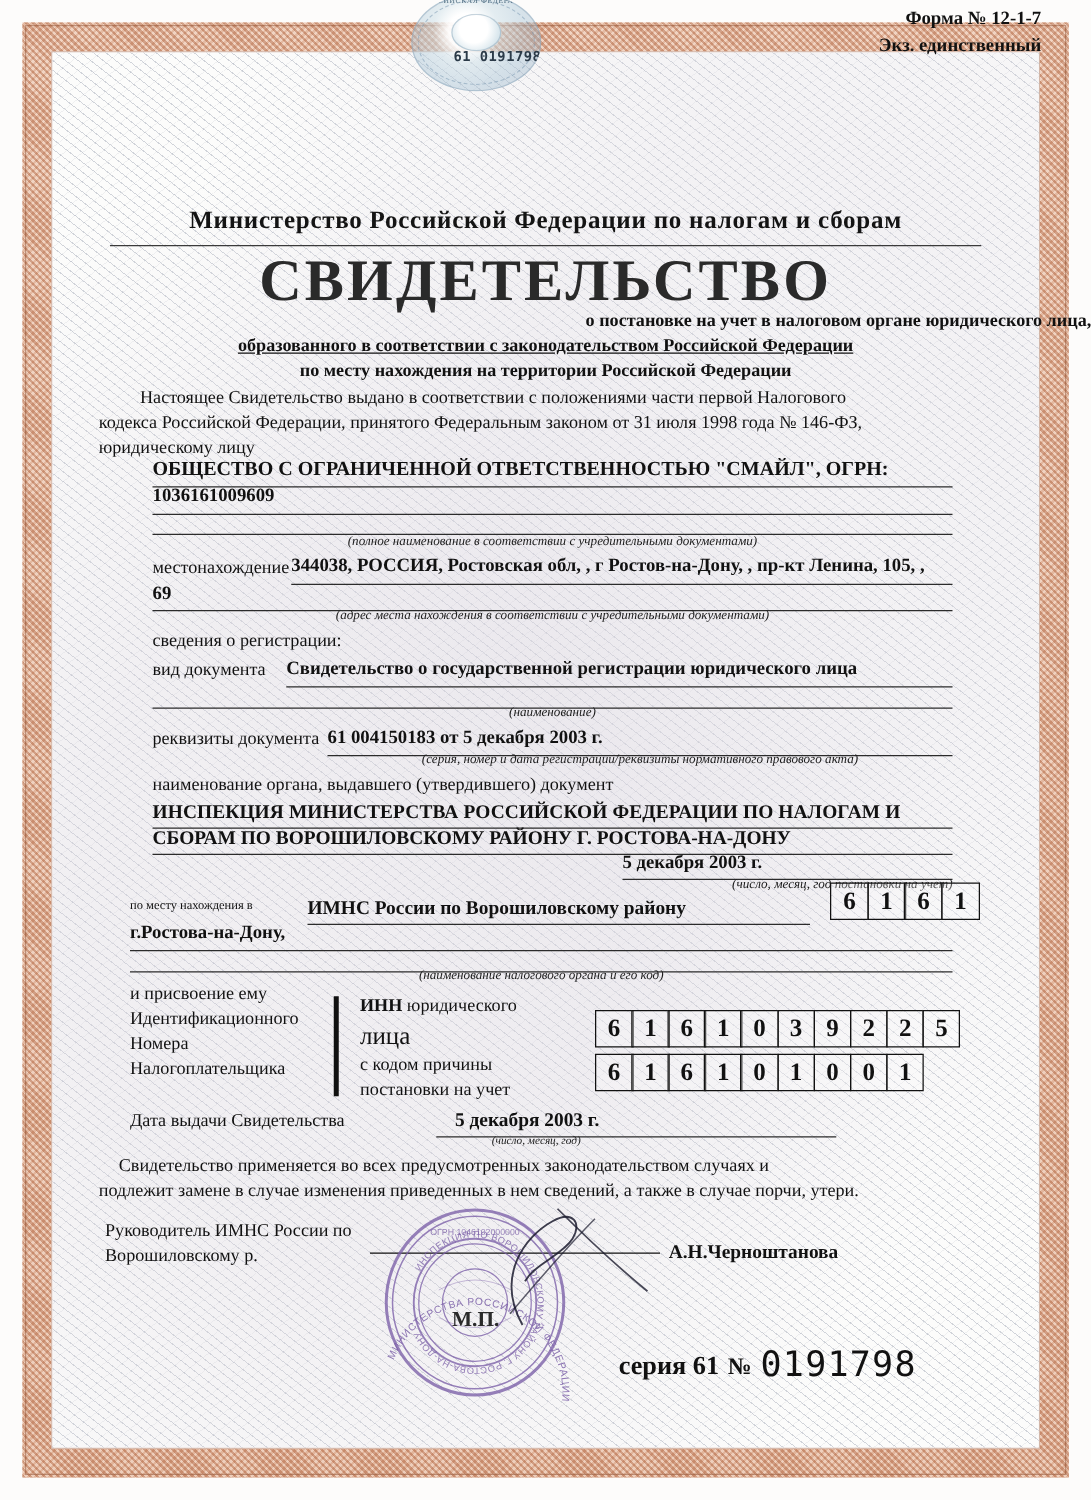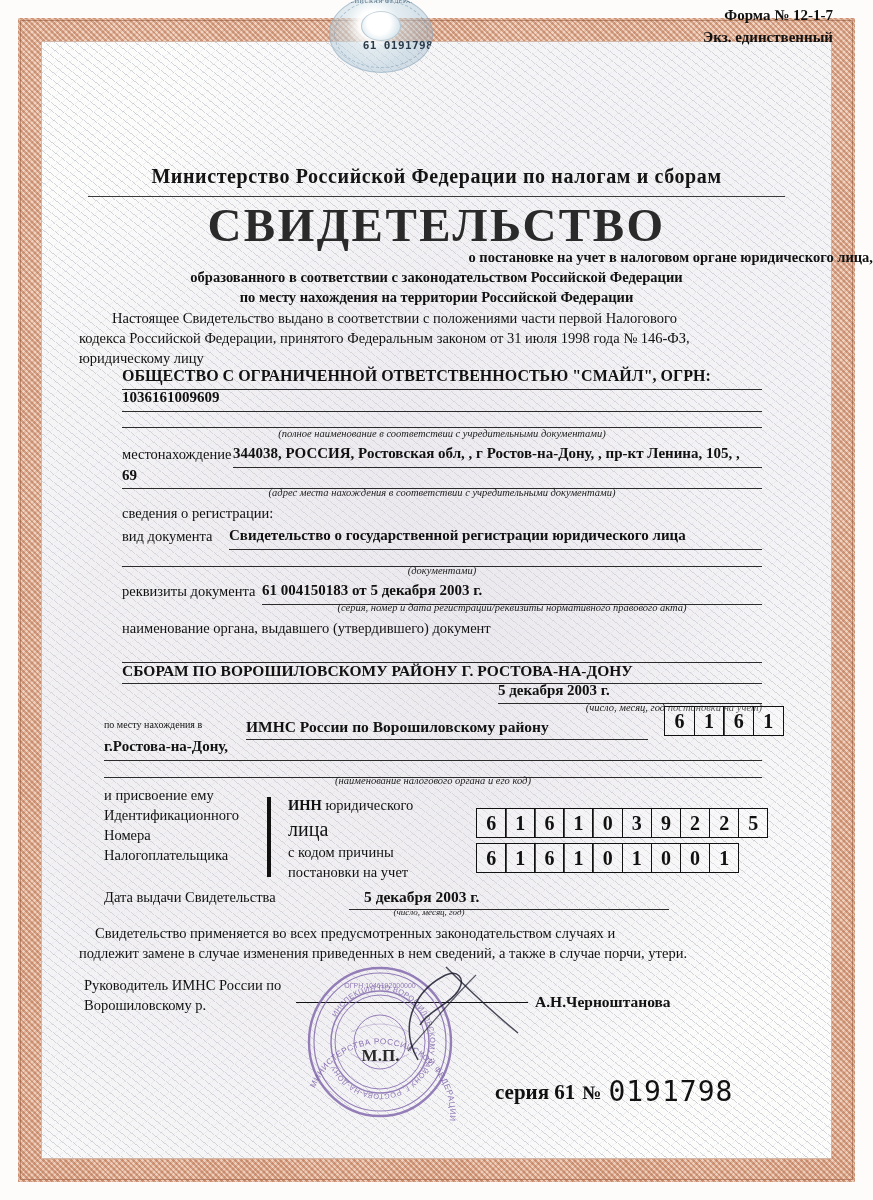--- a/index.html
+++ b/index.html
@@ -191,21 +191,21 @@
     <div class="form-no">
       <div>Форма № 12-1-7</div>
       <div>Экз. единственный</div>
     </div>
 
     <div class="ministry">Министерство Российской Федерации по налогам и сборам</div>
     <div class="ministry-rule"></div>
 
     <div class="svidetelstvo">СВИДЕТЕЛЬСТВО</div>
     <div class="sub" style="top:249px;text-align:right;">о постановке на учет в налоговом органе юридического лица,</div>
-    <div class="sub" style="top:269px;">образованного в соответствии с законодательством Российской Федерации</div>
+    <div class="sub" style="top:269px;text-decoration:underline;">образованного в соответствии с законодательством Российской Федерации</div>
     <div class="sub" style="top:289px;">по месту нахождения на территории Российской Федерации</div>
 
     <div class="t" style="left:112px;top:310px;font-size:14.5px;">Настоящее Свидетельство выдано в соответствии с положениями части первой Налогового</div>
     <div class="t" style="left:79px;top:330px;font-size:14.5px;">кодекса Российской Федерации, принятого Федеральным законом от 31 июля 1998 года № 146-ФЗ,</div>
     <div class="t" style="left:79px;top:350px;font-size:14.5px;">юридическому лицу</div>
 
     <div class="t blk" style="left:122px;top:367px;font-size:16px;">ОБЩЕСТВО С ОГРАНИЧЕННОЙ ОТВЕТСТВЕННОСТЬЮ "СМАЙЛ", ОГРН:</div>
     <div class="rule" style="left:122px;top:389px;width:640px;"></div>
     <div class="t blk" style="left:122px;top:389px;font-size:15px;">1036161009609</div>
     <div class="rule" style="left:122px;top:411px;width:640px;"></div>
@@ -217,28 +217,29 @@
     <div class="rule" style="left:233px;top:467px;width:529px;"></div>
     <div class="t blk" style="left:122px;top:467px;font-size:15px;">69</div>
     <div class="rule" style="left:122px;top:488px;width:640px;"></div>
     <div class="cap" style="position:absolute;left:122px;top:487px;width:640px;">(адрес места нахождения в соответствии с учредительными документами)</div>
 
     <div class="t" style="left:122px;top:505px;font-size:14.5px;">сведения о регистрации:</div>
     <div class="t" style="left:122px;top:528px;font-size:14.5px;">вид документа</div>
     <div class="t blk" style="left:229px;top:527px;font-size:15px;">Свидетельство о государственной регистрации юридического лица</div>
     <div class="rule" style="left:229px;top:549px;width:533px;"></div>
     <div class="rule" style="left:122px;top:566px;width:640px;"></div>
-    <div class="cap" style="position:absolute;left:122px;top:565px;width:640px;">(документами)</div>
+    <div class="cap" style="position:absolute;left:122px;top:565px;width:640px;">(наименование)</div>
 
     <div class="t" style="left:122px;top:583px;font-size:14.5px;">реквизиты документа</div>
     <div class="t blk" style="left:262px;top:582px;font-size:15px;">61 004150183 от 5 декабря 2003 г.</div>
     <div class="rule" style="left:262px;top:604px;width:500px;"></div>
     <div class="cap" style="position:absolute;left:262px;top:602px;width:500px;">(серия, номер и дата регистрации/реквизиты нормативного правового акта)</div>
 
     <div class="t" style="left:122px;top:620px;font-size:14.5px;">наименование органа, выдавшего (утвердившего) документ</div>
+    <div class="t blk" style="left:122px;top:641px;font-size:15.5px;letter-spacing:.1px;">ИНСПЕКЦИЯ МИНИСТЕРСТВА РОССИЙСКОЙ ФЕДЕРАЦИИ ПО НАЛОГАМ И</div>
     <div class="rule" style="left:122px;top:662px;width:640px;"></div>
     <div class="t blk" style="left:122px;top:662px;font-size:15.5px;">СБОРАМ ПО ВОРОШИЛОВСКОМУ РАЙОНУ Г. РОСТОВА-НА-ДОНУ</div>
     <div class="rule" style="left:122px;top:683px;width:640px;"></div>
     <div class="t blk" style="left:498px;top:682px;font-size:15px;">5 декабря 2003 г.</div>
     <div class="rule" style="left:498px;top:703px;width:264px;"></div>
     <div class="cap" style="position:absolute;left:470px;top:702px;width:292px;text-align:right;">(число, месяц, год постановки на учет)</div>
 
     <div class="t" style="left:104px;top:719px;font-size:10px;">по  месту  нахождения  в</div>
     <div class="t blk" style="left:246px;top:718px;font-size:15.5px;">ИМНС  России  по  Ворошиловскому  району</div>
     <div class="rule" style="left:246px;top:739px;width:402px;"></div>

